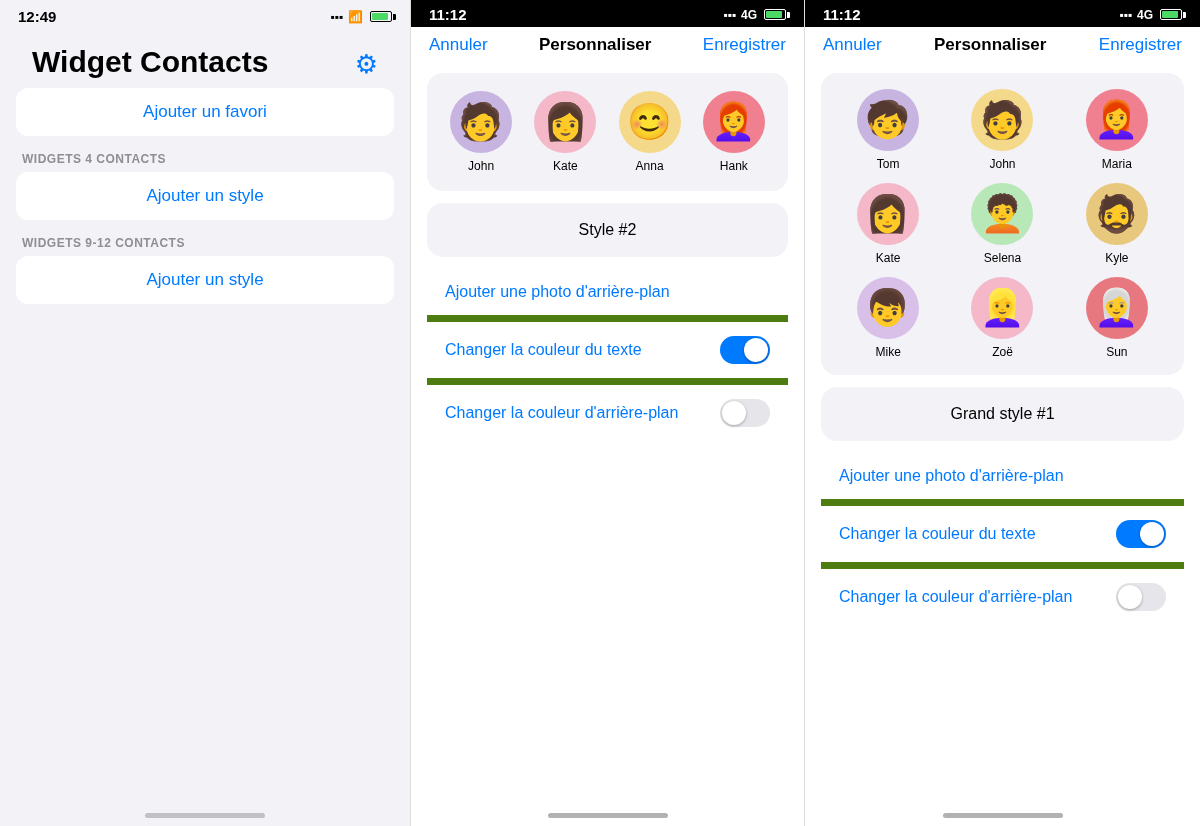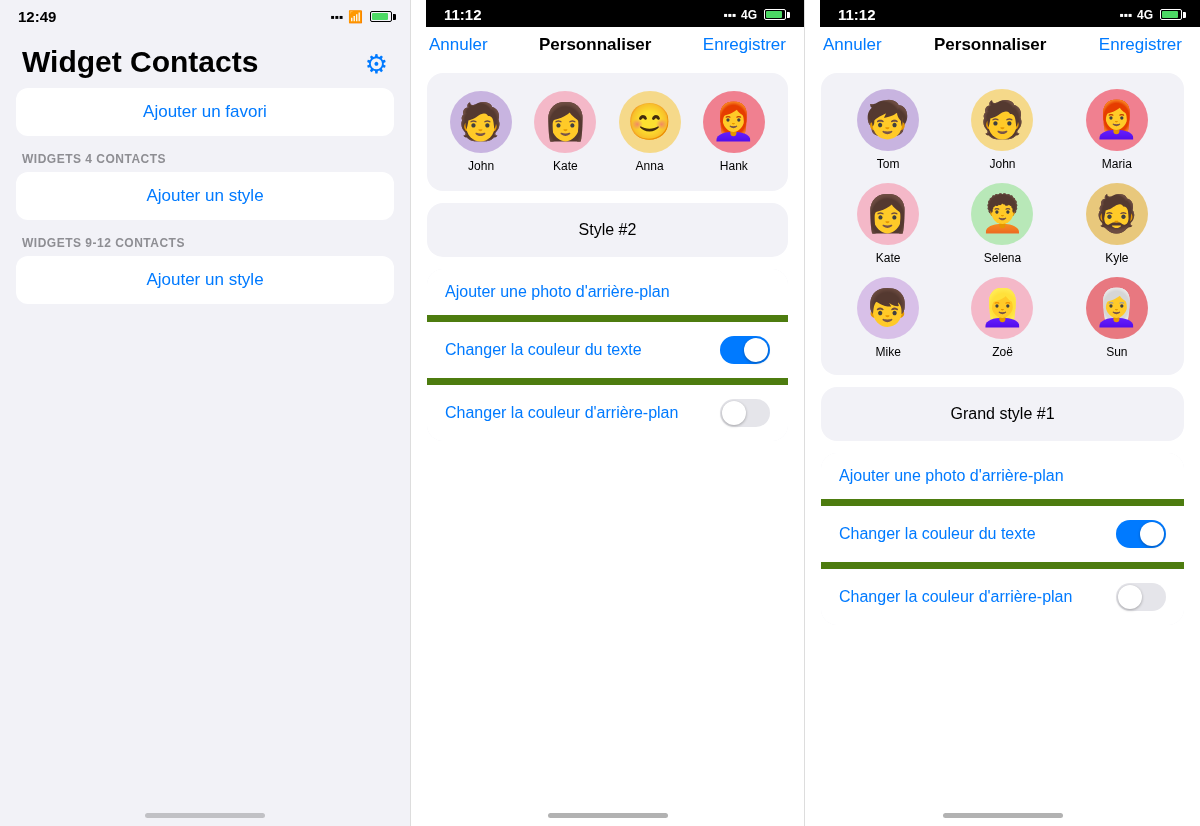--- a/index.html
+++ b/index.html
@@ -89,21 +89,21 @@
       color: #000;
     }
     .nav-save {
       color: #007aff;
       font-size: 17px;
       cursor: pointer;
     }
 
     
     .p1-header {
-      padding: 16px 22px 8px;
+      padding: 16px 32px 8px;
       display: flex;
       align-items: flex-start;
       justify-content: space-between;
     }
     .p1-title {
       font-size: 30px;
       font-weight: 800;
       color: #000;
       line-height: 1.1;
     }
@@ -146,21 +146,21 @@
       background: #000;
       border-radius: 3px;
       margin: auto auto 8px;
       opacity: 0.2;
     }
     .home-indicator.light { background: #fff; opacity: 0.5; }
 
     .spacer { flex: 1; }
 
     
-    .p23-status { background: #000; padding: 6px 18px 4px; margin-left: 15px; }
+    .p23-status { background: #000; padding: 6px 18px 4px; }
     .p23-status .status-time { color: #fff; font-size: 15px; font-weight: 600; }
     .p23-status .status-icons { color: #fff; }
 
     
     .avatar-section {
       background: #f2f2f7;
       margin: 12px 16px;
       border-radius: 16px;
       padding: 18px 12px;
       display: flex;

